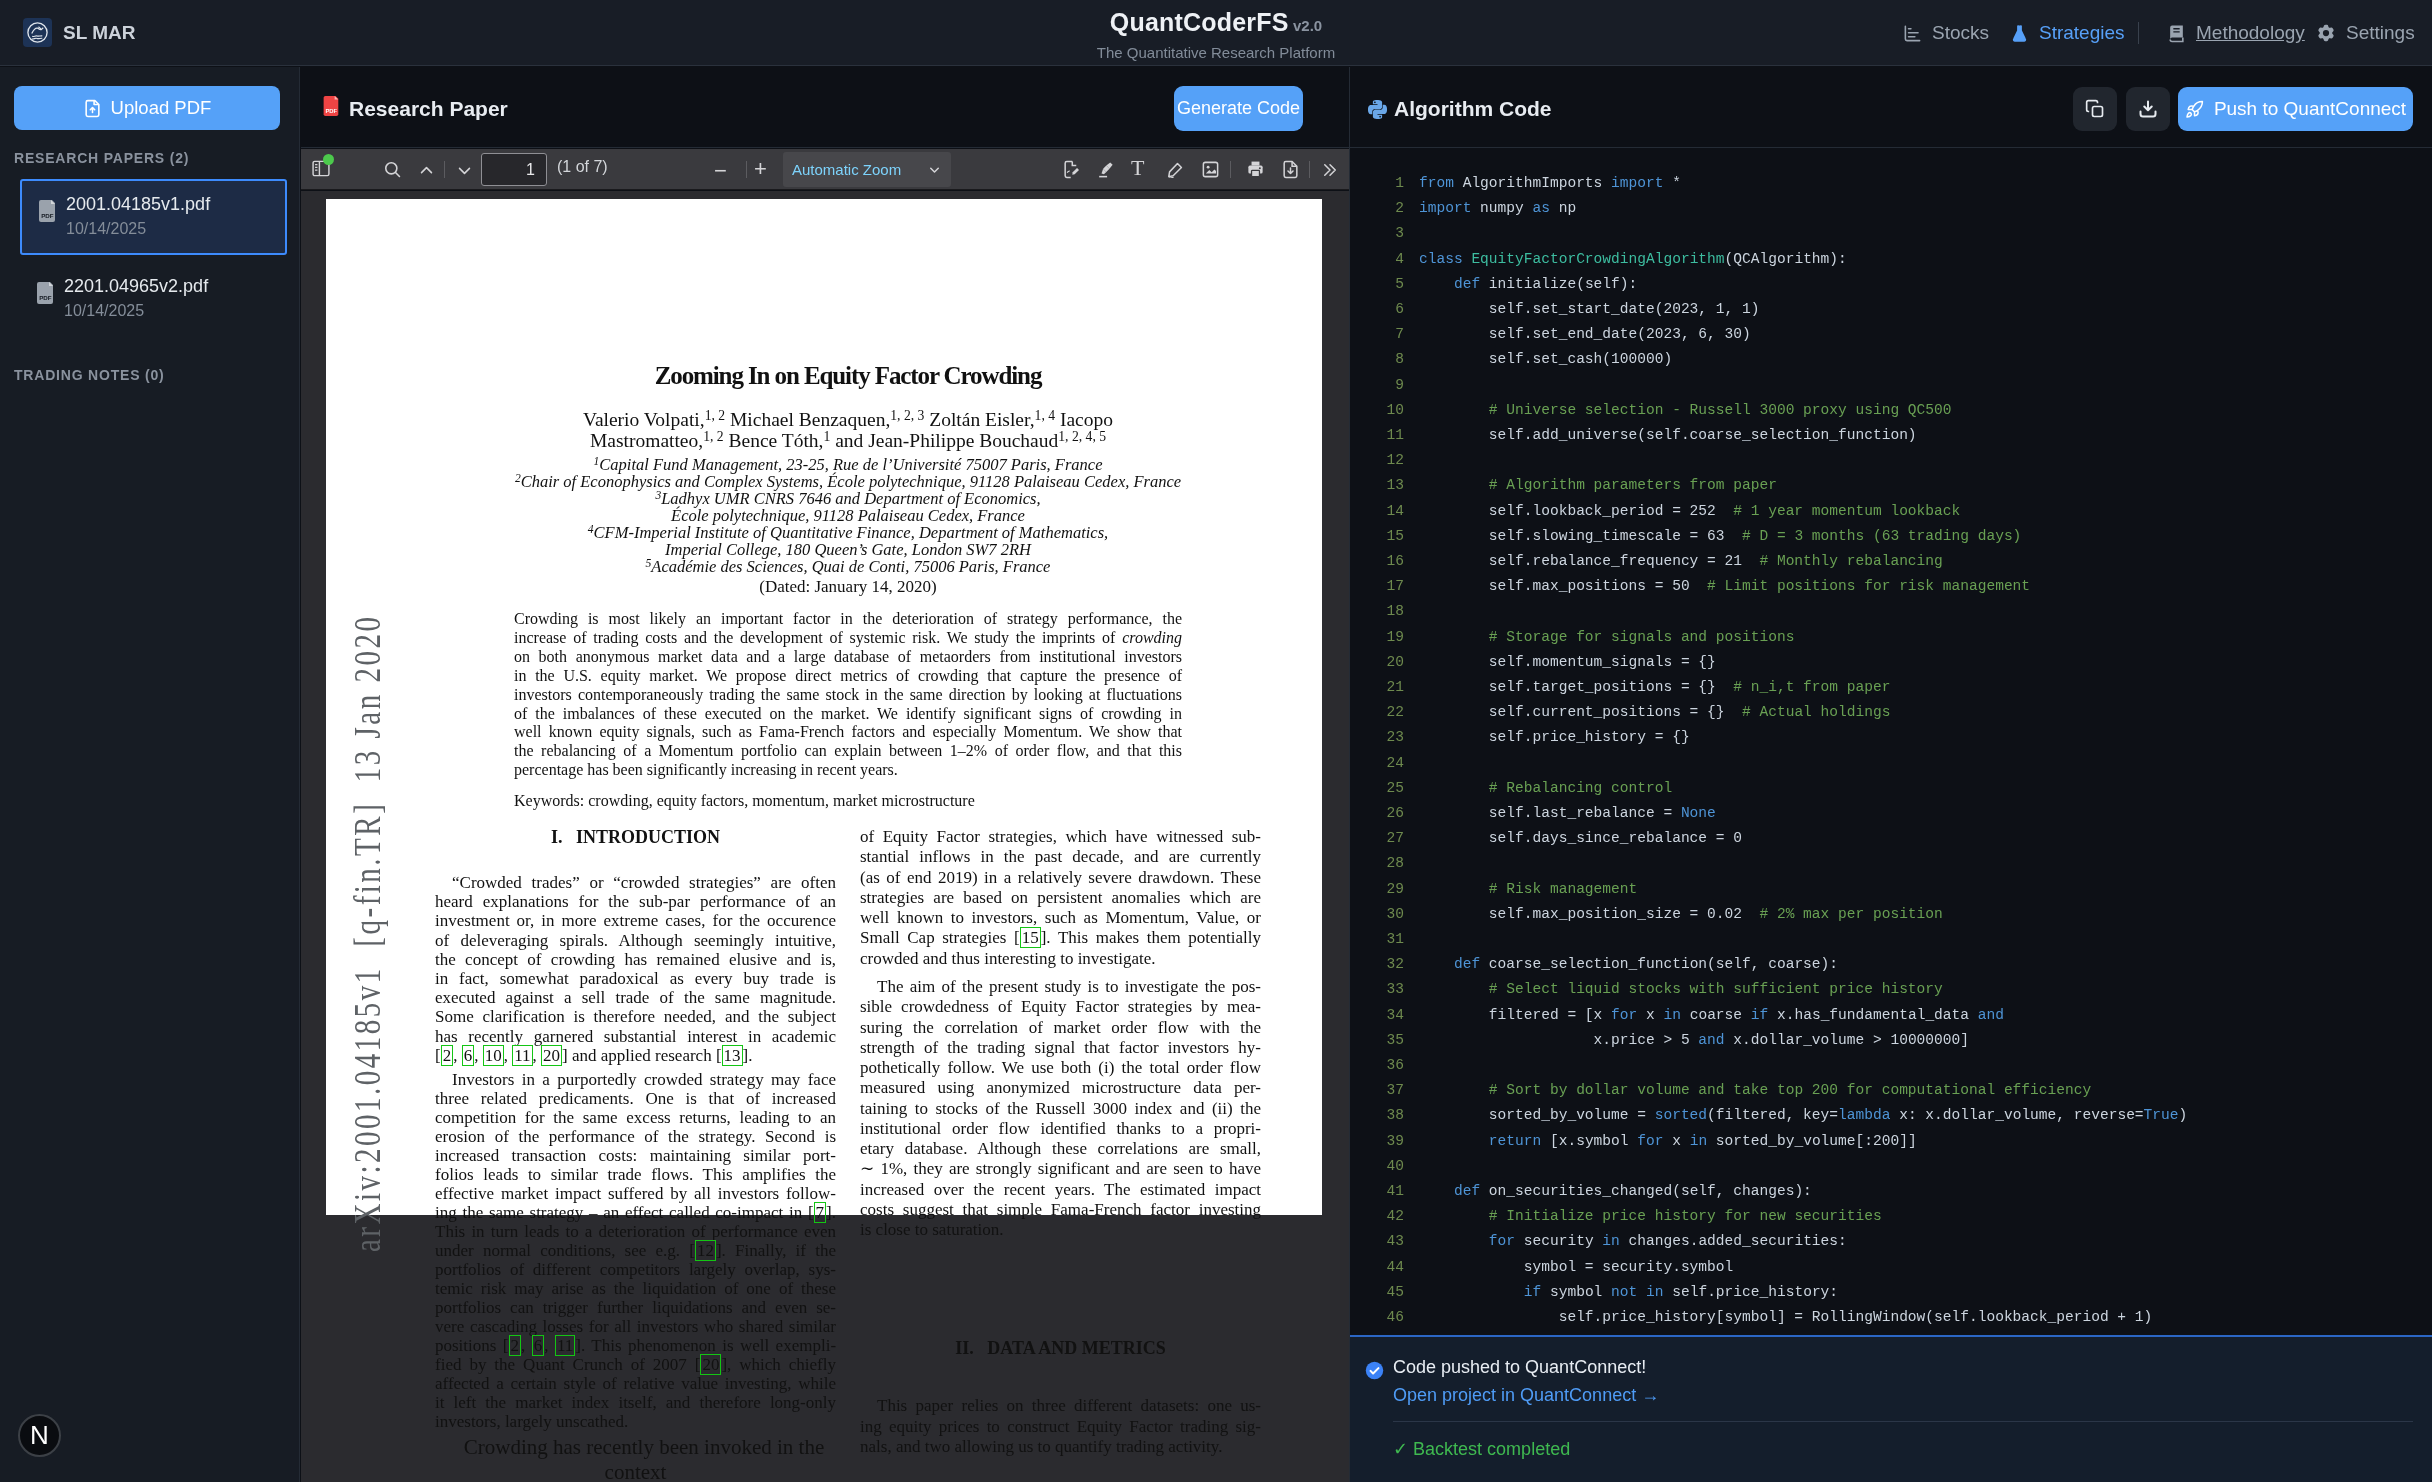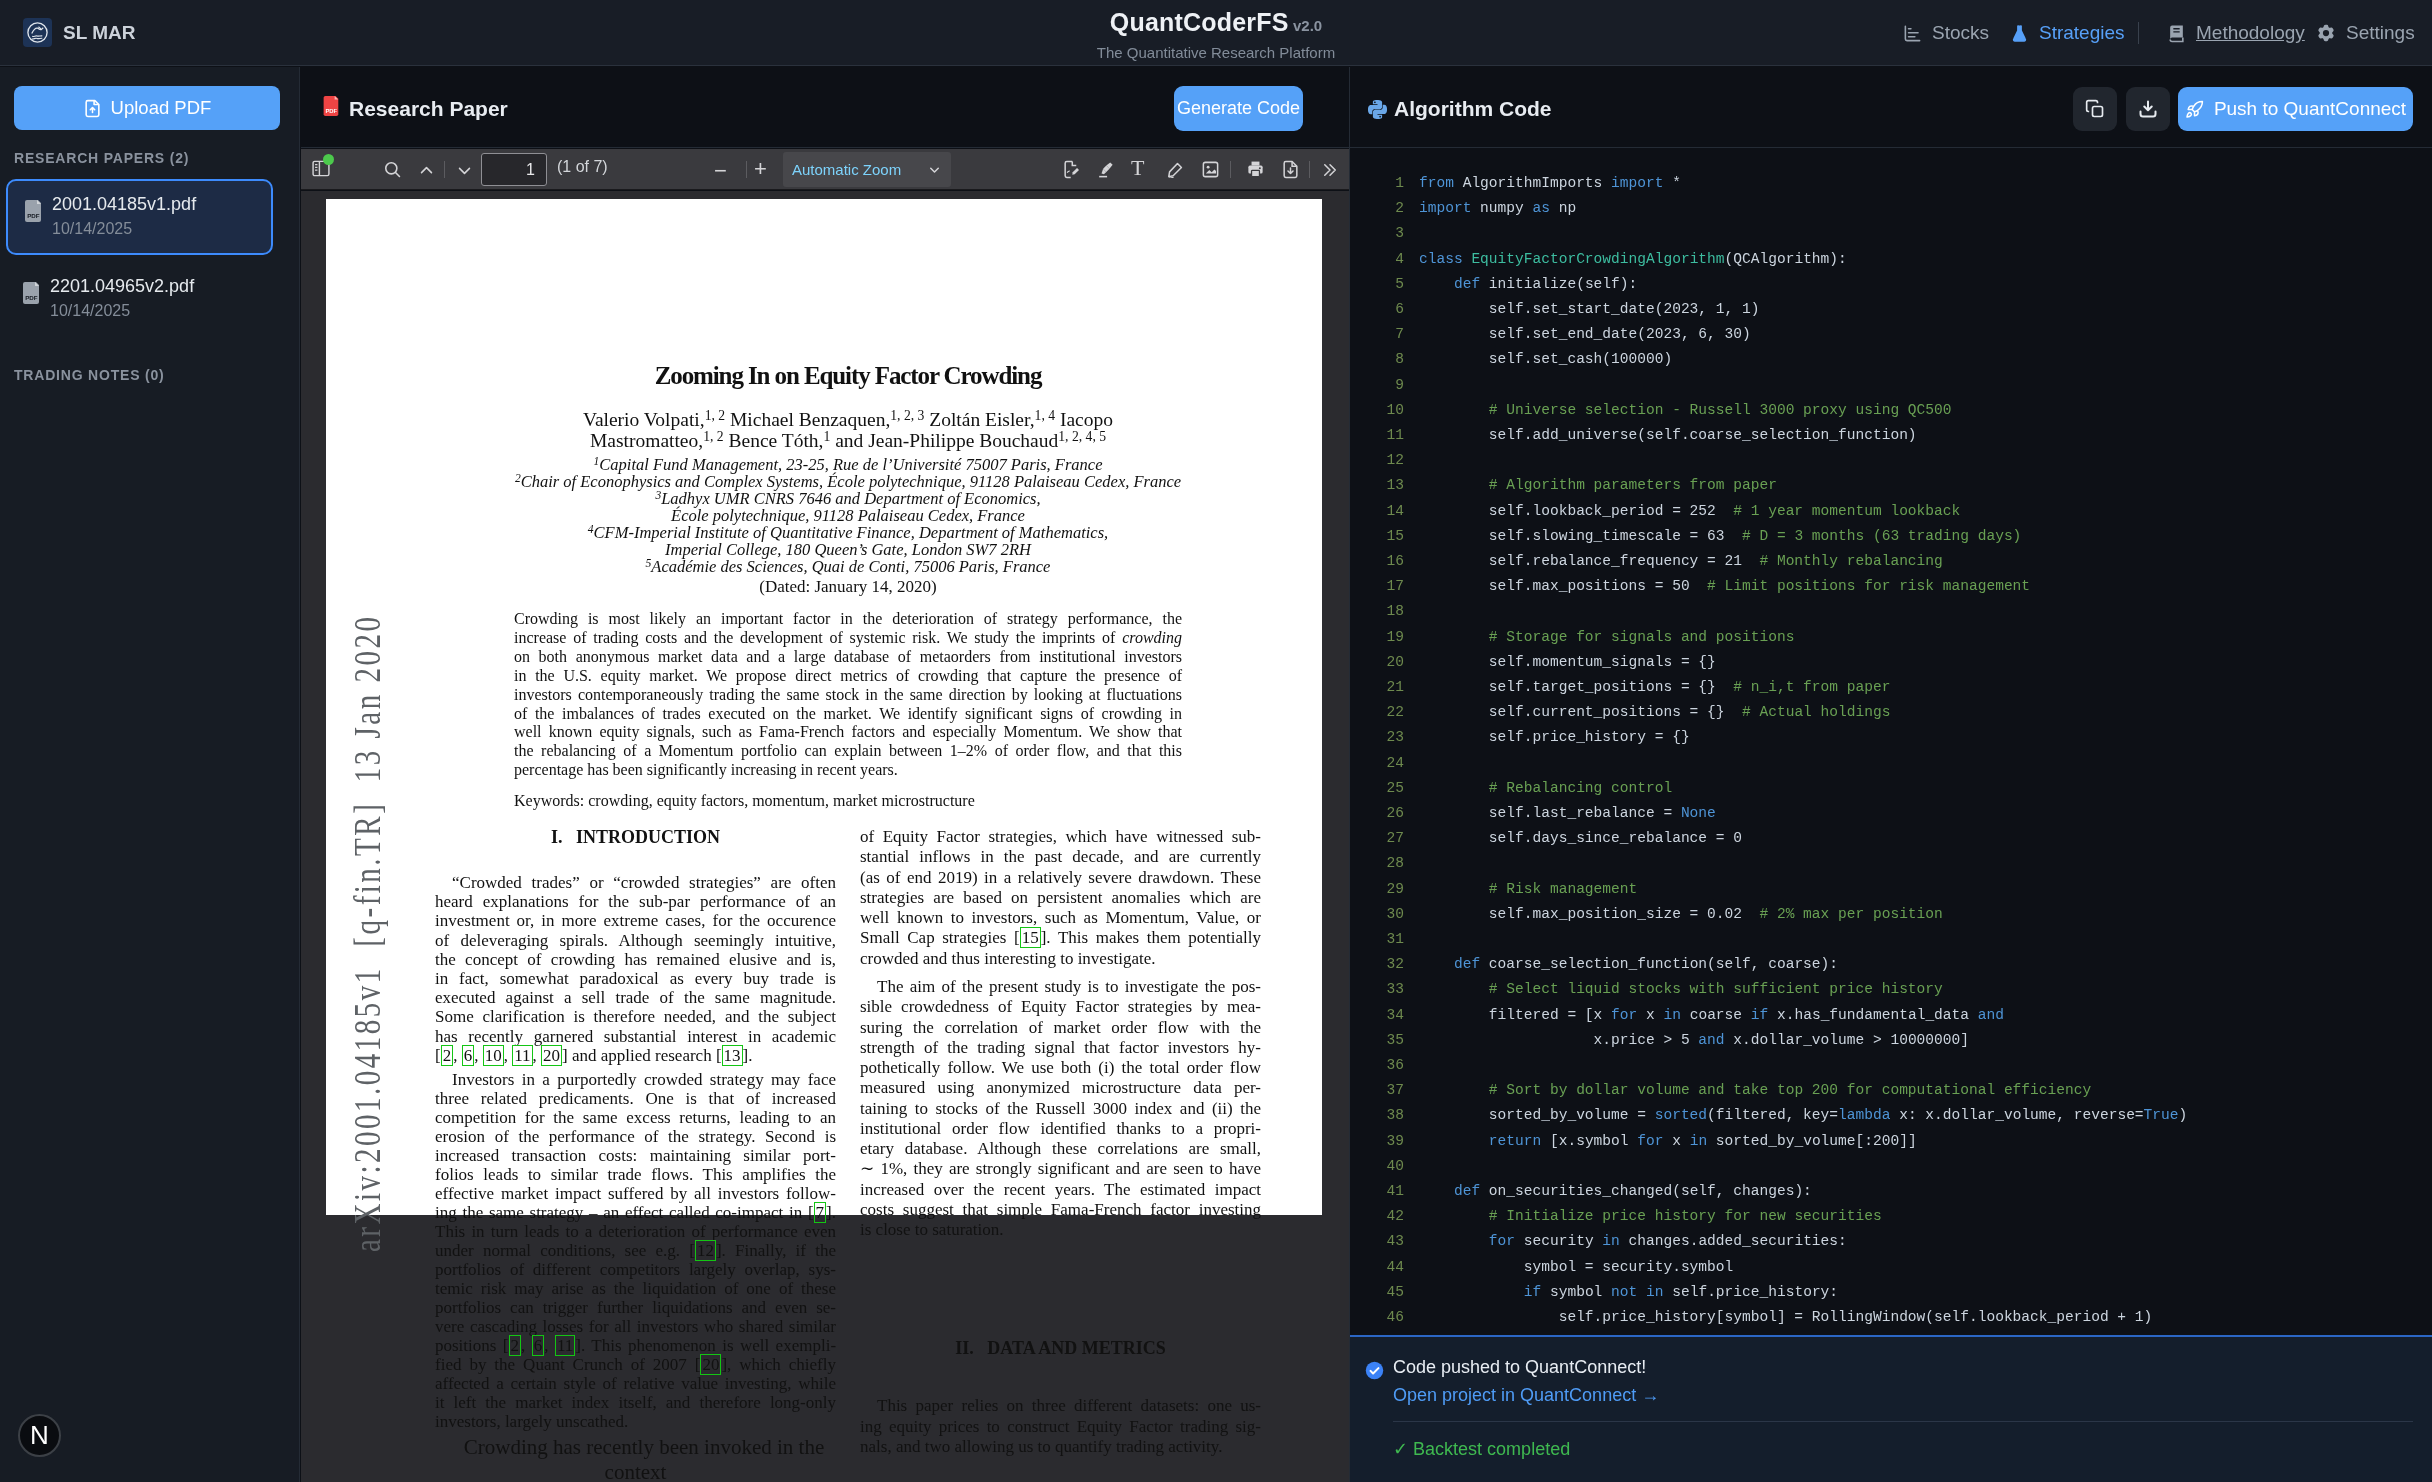--- a/index.html
+++ b/index.html
@@ -24,21 +24,21 @@
 #navdiv { position:absolute; left:2138px; top:22px; width:1px; height:22px; background:#39414d; }
 
 
 #side { position:absolute; left:0; top:67px; width:300px; height:1415px; background:#171c24;
   border-right:1px solid #242b35; }
 #upload { position:absolute; left:14px; top:19px; width:266px; height:44px; background:#55a1f8;
   border-radius:8px; color:#fff; font-size:18.5px; display:flex; align-items:center;
   justify-content:center; gap:9px; }
 .sidehead { position:absolute; left:14px; font-size:14px; font-weight:bold; color:#8a929e;
   letter-spacing:0.8px; }
-.pcard { position:absolute; left:6px; width:267px; border-radius:10px; }
+.pcard { position:absolute; left:20px; width:267px; border-radius:3px; }
 .pcard.sel { background:#1d2b45; border:2px solid #3d8bfd; }
 .pcard .fico { position:absolute; left:14px; top:18px; }
 .pcard .fname { position:absolute; left:44px; top:13px; font-size:18px; color:#e6eaee; }
 .pcard .fdate { position:absolute; left:44px; top:39px; font-size:16px; color:#848d99; }
 #nextn { position:absolute; left:18px; top:1347px; width:43px; height:43px; border-radius:50%;
   background:#0a0c10; border:2px solid #3c4046; color:#fff; font-size:26px;
   display:flex; align-items:center; justify-content:center; font-weight:normal; }
 
 
 #mid { position:absolute; left:301px; top:67px; width:1048px; height:1415px; background:#0d1016; }
@@ -267,21 +267,21 @@
     <sup style="font-size:70%">5</sup>Académie des Sciences, Quai de Conti, 75006 Paris, France
   </div>
   <div class="ctr" style="top:378px;font-size:17px;">(Dated: January 14, 2020)</div>
   <div class="abs" style="left:164px;top:411px;">
     <div style="width:668px;font-size:16px;line-height:18.9px;">
                 <div class="jline" style="">Crowding is most likely an important factor in the deterioration of strategy performance, the</div>
 <div class="jline" style="">increase of trading costs and the development of systemic risk.  We study the imprints of <i>crowding</i></div>
 <div class="jline" style="">on both anonymous market data and a large database of metaorders from institutional investors</div>
 <div class="jline" style="">in the U.S. equity market.  We propose direct metrics of crowding that capture the presence of</div>
 <div class="jline" style="">investors contemporaneously trading the same stock in the same direction by looking at fluctuations</div>
-<div class="jline" style="">of the imbalances of trades executed on the market.  We identify significant signs of crowding in</div>
+<div class="jline" style="">of the imbalances of these executed on the market.  We identify significant signs of crowding in</div>
 <div class="jline" style="">well known equity signals, such as Fama-French factors and especially Momentum.  We show that</div>
 <div class="jline" style="">the rebalancing of a Momentum portfolio can explain between 1–2% of order flow, and that this</div>
 <div class="jline last" style="">percentage has been significantly increasing in recent years.</div>
               </div>
   </div>
   <div class="abs" style="left:164px;top:593px;font-size:16px;">Keywords: crowding, equity factors, momentum, market microstructure</div>
 
   <div class="abs" style="left:85px;top:628px;width:401px;text-align:center;font-size:18px;font-weight:bold;">I.&nbsp;&nbsp;&nbsp;INTRODUCTION</div>
   <div class="abs" style="left:85px;top:674px;">
     <div style="width:401px;font-size:17px;line-height:19.2px;">

